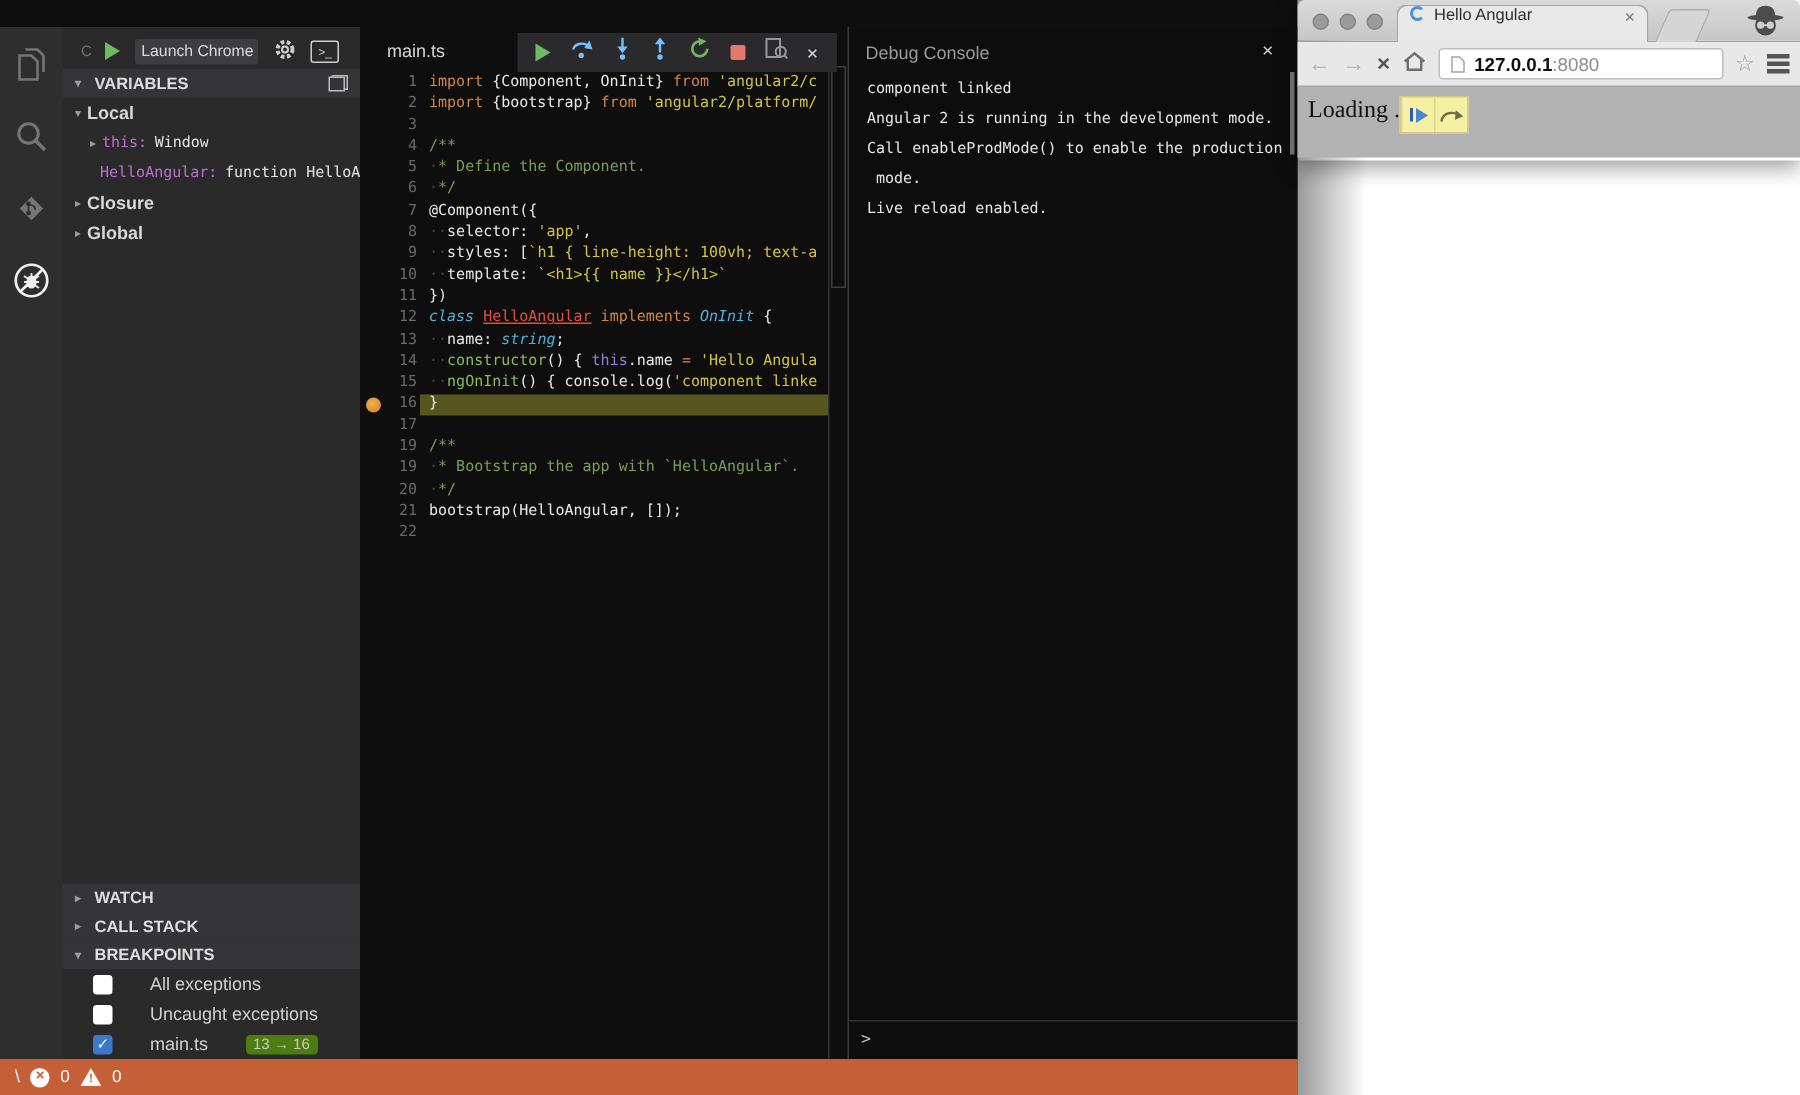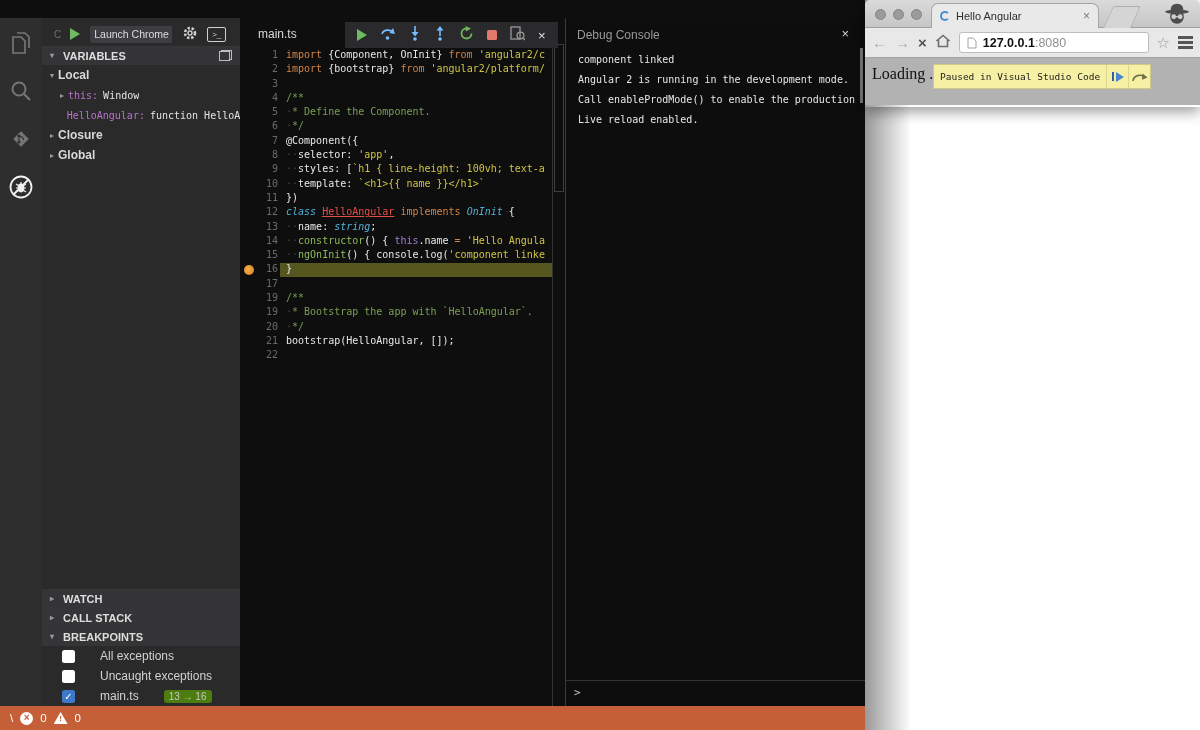--- a/index.html
+++ b/index.html
@@ -105,21 +105,21 @@
 
   
   #chrome { position:absolute; left:865px; top:0; width:335px; height:107px; z-index:10;
     box-shadow:0 5px 14px rgba(0,0,0,.38); border-radius:5px 5px 0 0; }
   .ch-tabstrip { position:relative; height:28px; background:linear-gradient(#dadada,#c6c6c6);
     border-radius:5px 5px 0 0; border-bottom:1px solid #9f9f9f; }
   .ch-lights { position:absolute; left:10px; top:9px; display:flex; gap:7px; }
   .ch-light { width:11px; height:11px; border-radius:50%; background:#9b9b9b; border:1px solid #848484; }
   .ch-tab { position:absolute; left:66px; top:3px; width:168px; height:25px; background:#e9e9e9;
     border:1px solid #a5a5a5; border-bottom:none; border-radius:7px 7px 0 0;
-    display:flex; align-items:center; gap:6px; padding:0 8px; }
+    display:flex; align-items:flex-start; gap:6px; padding:0 8px; }
   .favicon { width:10px; height:10px; border:2px solid #4a90d9; border-right-color:transparent; border-radius:50%; }
   .ch-tab-title { font-size:11px; color:#2e2e2e; flex:1; white-space:nowrap; overflow:hidden; }
   .tab-x { color:#7a7a7a; font-size:12px; }
   .newtab-stub { position:absolute; left:243px; top:6px; width:28px; height:22px; background:#d5d5d5;
     transform:skewX(-24deg); border-radius:3px 3px 0 0; border:1px solid #aeaeae; border-bottom:none; }
 
   .ch-toolbar { height:30px; background:#e8e8e8; border-bottom:1px solid #a5a5a5;
     display:flex; align-items:center; padding:0 7px; gap:8px; }
   .nav-ar { font-size:15px; color:#ababab; line-height:1; }
   .nav-stop { font-size:15px; color:#555; font-weight:bold; line-height:1; }
@@ -335,21 +335,21 @@
         </div>
       <div id="code-lines"><div class="code-line"><span class="tk-kw">import</span><span class="tk-pl"> {Component, OnInit} </span><span class="tk-kw">from</span><span class="tk-str"> 'angular2/c</span></div><div class="code-line"><span class="tk-kw">import</span><span class="tk-pl"> {bootstrap} </span><span class="tk-kw">from</span><span class="tk-str"> 'angular2/platform/</span></div><div class="code-line">&nbsp;</div><div class="code-line"><span class="tk-cmt">/**</span></div><div class="code-line"><span class="tk-ws">·</span><span class="tk-cmt">* Define the Component.</span></div><div class="code-line"><span class="tk-ws">·</span><span class="tk-cmt">*/</span></div><div class="code-line"><span class="tk-pl">@Component({</span></div><div class="code-line"><span class="tk-ws">··</span><span class="tk-pl">selector: </span><span class="tk-str">'app'</span><span class="tk-pl">,</span></div><div class="code-line"><span class="tk-ws">··</span><span class="tk-pl">styles: [</span><span class="tk-str">`h1 { line-height: 100vh; text-a</span></div><div class="code-line"><span class="tk-ws">··</span><span class="tk-pl">template: </span><span class="tk-str">`&lt;h1&gt;{{ name }}&lt;/h1&gt;`</span></div><div class="code-line"><span class="tk-pl">})</span></div><div class="code-line"><span class="tk-typ">class </span><span class="tk-err">HelloAngular</span><span class="tk-pl"> </span><span class="tk-kw">implements</span><span class="tk-pl"> </span><span class="tk-typ">OnInit</span><span class="tk-pl"> {</span></div><div class="code-line"><span class="tk-ws">··</span><span class="tk-pl">name: </span><span class="tk-typ">string</span><span class="tk-pl">;</span></div><div class="code-line"><span class="tk-ws">··</span><span class="tk-fn">constructor</span><span class="tk-pl">() { </span><span class="tk-th">this</span><span class="tk-pl">.name </span><span class="tk-kw">=</span><span class="tk-str"> 'Hello Angula</span></div><div class="code-line"><span class="tk-ws">··</span><span class="tk-fn">ngOnInit</span><span class="tk-pl">() { console.log(</span><span class="tk-str">'component linke</span></div><div class="code-line"><span class="tk-pl">}</span></div><div class="code-line">&nbsp;</div><div class="code-line"><span class="tk-cmt">/**</span></div><div class="code-line"><span class="tk-ws">·</span><span class="tk-cmt">* Bootstrap the app with `HelloAngular`.</span></div><div class="code-line"><span class="tk-ws">·</span><span class="tk-cmt">*/</span></div><div class="code-line"><span class="tk-pl">bootstrap(HelloAngular, []);</span></div><div class="code-line">&nbsp;</div></div>
       <div class="ed-scrollbar">
         <div class="ed-thumb"></div>
       </div>
     </div>
 
     <div class="dconsole">
       <div class="dc-title">Debug Console</div>
       <div class="dc-x">×</div>
-      <div id="console-lines"><div>component linked</div><div>Angular 2 is running in the development mode.</div><div>Call enableProdMode() to enable the production</div><div>Live reload enabled.</div></div>
+      <div id="console-lines"><div>component linked</div><div>Angular 2 is running in the development mode.</div><div>Call enableProdMode() to enable the production</div><div> mode.</div><div>Live reload enabled.</div></div>
       <div class="dc-thumb"></div>
       <div class="dc-inputrow">
         <span class="dc-prompt">&gt;</span>
       </div>
     </div>
   </div>
 
   <div class="statusbar">
     <div class="sb-left">
       <span>\</span>
@@ -405,21 +405,20 @@
     <span class="burger">
         <i></i>
         <i></i>
         <i></i>
       </span>
   </div>
 
   <div class="ch-content">
     <span class="loading-txt">Loading ...</span>
     <div class="paused-banner">
-      <span class="pb-text">Paused in Visual Studio Code</span>
       <span class="pb-btn">
         <span class="resume-ic">
             <b></b>
             <s></s>
           </span>
       </span>
       <span class="pb-btn">
         <svg width="16" height="13" viewBox="0 0 16 13">
             <path d="M1 11 C2 4 11 4 13 8" fill="none" stroke="#6e6e46" stroke-width="1.6"></path>
             <polygon points="10.5,3.5 15.5,7.5 10,9.8" fill="#6e6e46"></polygon>

